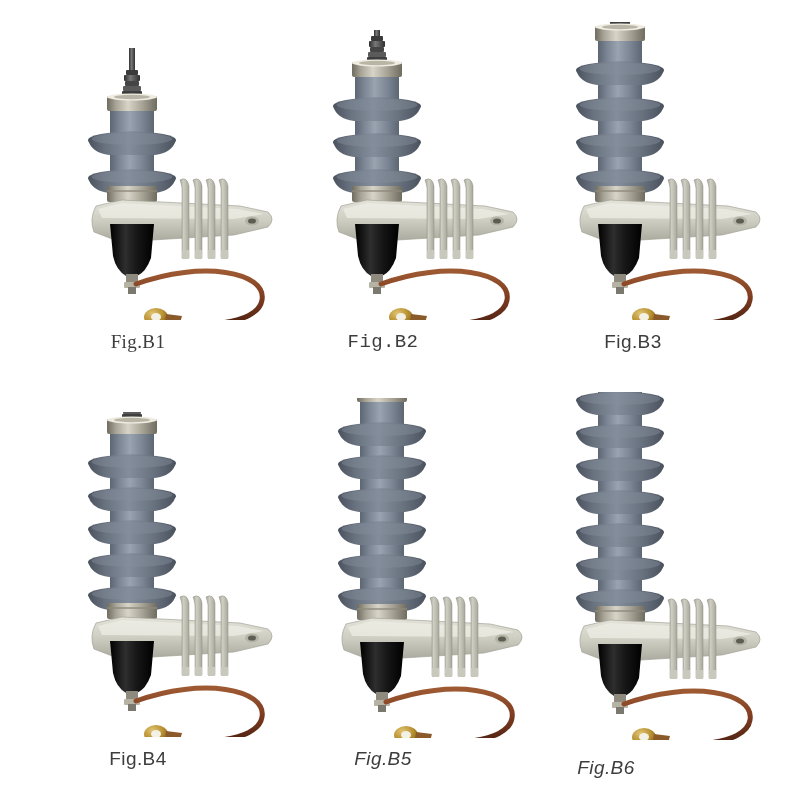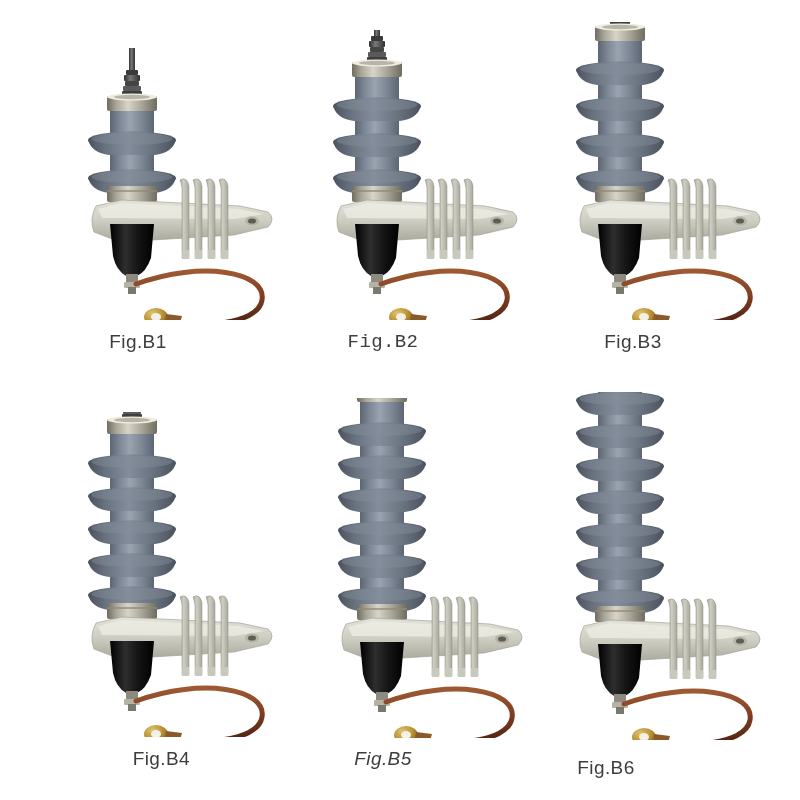--- a/index.html
+++ b/index.html
@@ -201,21 +201,21 @@
              C 142 215 207 227 202 255
              C 198 281 132 285 94 271" fill="none" stroke="url(#wireG0)" stroke-width="5" stroke-linecap="round"></path>
   </g>
   <g>
     <ellipse cx="96" cy="272" rx="12" ry="9" fill="url(#lugG0)"></ellipse>
     <ellipse cx="96" cy="272" rx="5" ry="4" fill="#f3f1e6"></ellipse>
     <path d="M 106 269 L 122 271 L 120 278 L 105 277 Z" fill="#8a5a2a"></path>
   </g>
       </svg>
     </div>
-    <div class="figure-caption" style="left: 100px; top: 331px; width: 76px;">Fig.B1</div>
+    <div class="figure-caption" style="left: 100px; top: 331px; width: 76px; font-family: Liberation Serif, serif;">Fig.B1</div>
     <div class="figure-cell" style="left: 305px; top: 30px; width: 230px; height: 290px;">
       <svg class="arrester-svg" width="230" height="290" viewBox="0 0 230 290">
   <defs>
     <linearGradient id="bodyG1" x1="0" y1="0" x2="1" y2="0">
       <stop offset="0%" stop-color="#5d6673"></stop>
       <stop offset="22%" stop-color="#7d8795"></stop>
       <stop offset="45%" stop-color="#9aa3b0"></stop>
       <stop offset="72%" stop-color="#7d8795"></stop>
       <stop offset="100%" stop-color="#5d6673"></stop>
     </linearGradient>
@@ -744,21 +744,21 @@
              C 142 265 207 277 202 305
              C 198 331 132 335 94 321" fill="none" stroke="url(#wireG3)" stroke-width="5" stroke-linecap="round"></path>
   </g>
   <g>
     <ellipse cx="96" cy="322" rx="12" ry="9" fill="url(#lugG3)"></ellipse>
     <ellipse cx="96" cy="322" rx="5" ry="4" fill="#f3f1e6"></ellipse>
     <path d="M 106 319 L 122 321 L 120 328 L 105 327 Z" fill="#8a5a2a"></path>
   </g>
       </svg>
     </div>
-    <div class="figure-caption" style="left: 114px; top: 748px; width: 76px; text-align: right;">Fig.B4</div>
+    <div class="figure-caption" style="left: 100px; top: 748px; width: 76px;">Fig.B4</div>
     <div class="figure-cell" style="left: 310px; top: 398px; width: 230px; height: 340px;">
       <svg class="arrester-svg" width="230" height="340" viewBox="0 0 230 340">
   <defs>
     <linearGradient id="bodyG4" x1="0" y1="0" x2="1" y2="0">
       <stop offset="0%" stop-color="#5d6673"></stop>
       <stop offset="22%" stop-color="#7d8795"></stop>
       <stop offset="45%" stop-color="#9aa3b0"></stop>
       <stop offset="72%" stop-color="#7d8795"></stop>
       <stop offset="100%" stop-color="#5d6673"></stop>
     </linearGradient>
@@ -1146,14 +1146,14 @@
              C 142 288 207 300 202 328
              C 198 354 132 358 94 344" fill="none" stroke="url(#wireG5)" stroke-width="5" stroke-linecap="round"></path>
   </g>
   <g>
     <ellipse cx="96" cy="345" rx="12" ry="9" fill="url(#lugG5)"></ellipse>
     <ellipse cx="96" cy="345" rx="5" ry="4" fill="#f3f1e6"></ellipse>
     <path d="M 106 342 L 122 344 L 120 351 L 105 350 Z" fill="#8a5a2a"></path>
   </g>
       </svg>
     </div>
-    <div class="figure-caption" style="left: 568px; top: 757px; width: 76px;">Fig.B6</div>
+    <div class="figure-caption" style="left: 568px; top: 757px; width: 76px; font-style: italic;">Fig.B6</div>
   </div>
 
 </body></html>

